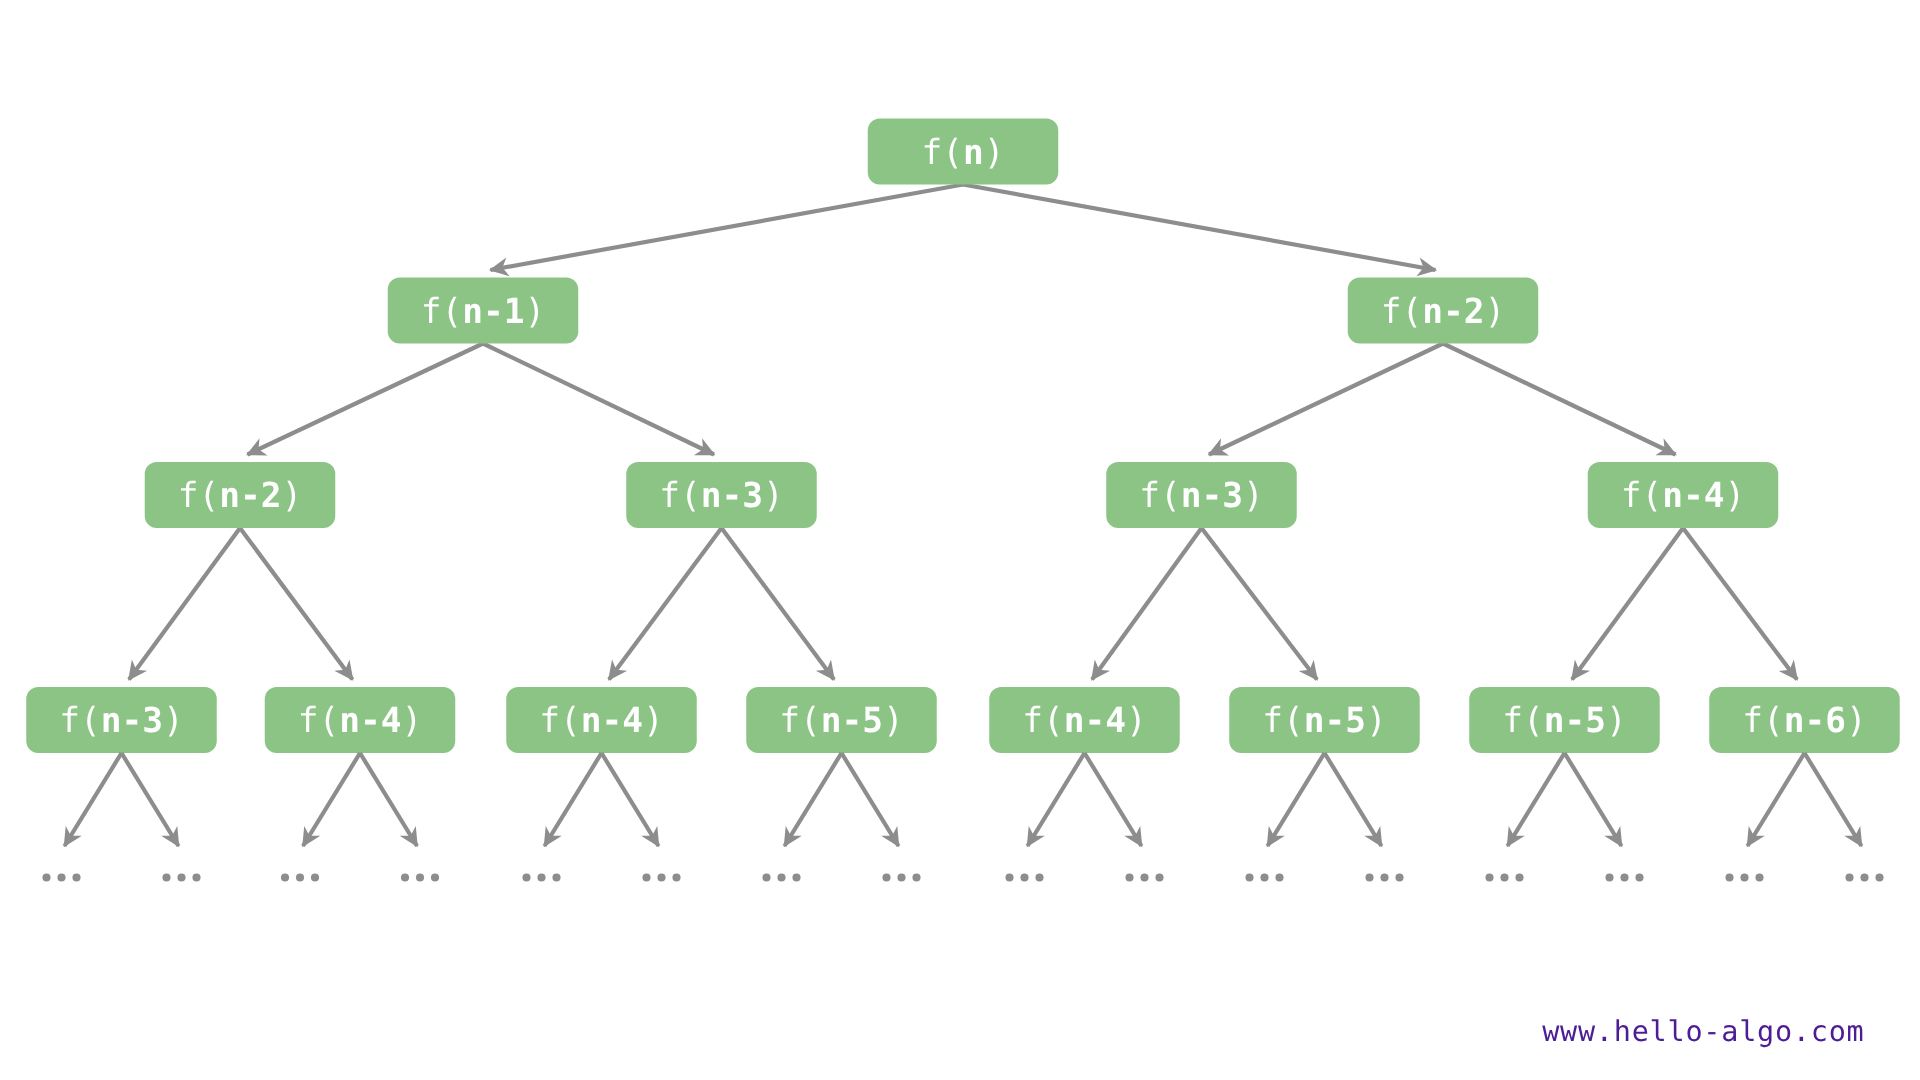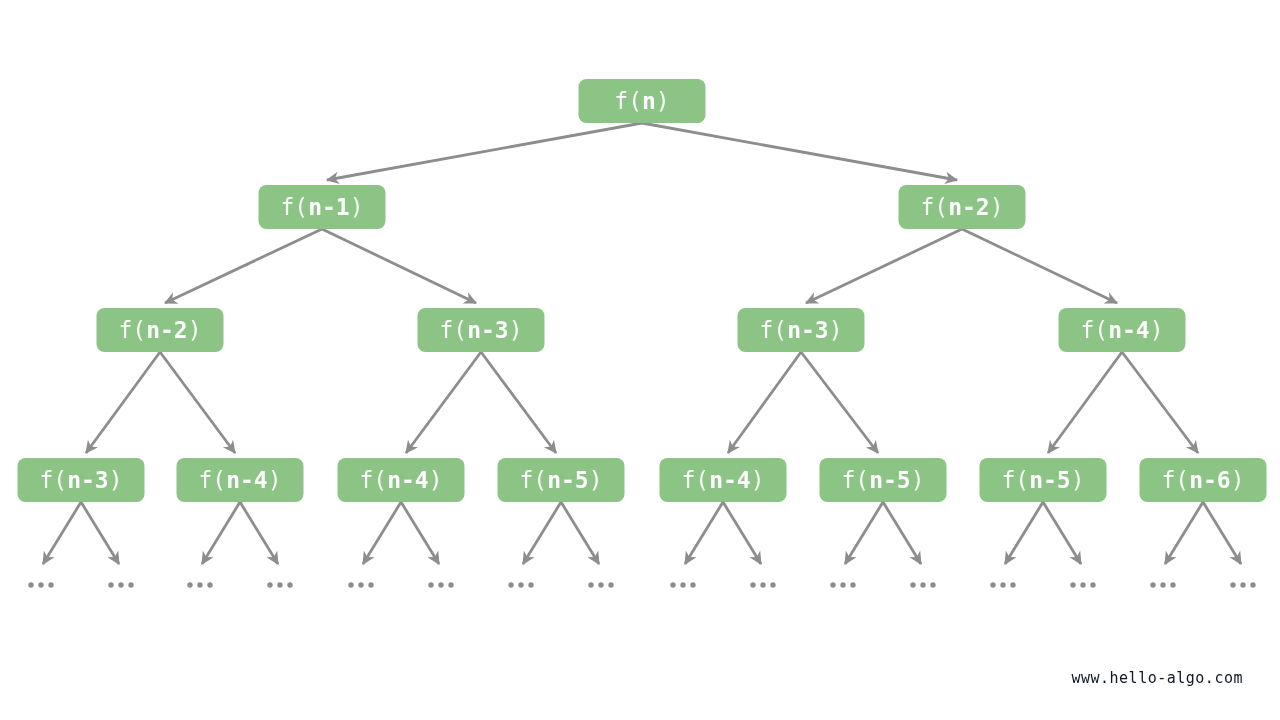--- a/index.html
+++ b/index.html
@@ -16,24 +16,24 @@
     overflow: hidden;
   }
   .stage svg {
     position: absolute;
     left: 0;
     top: 0;
   }
   .watermark {
     position: absolute;
     right: 37px;
-    bottom: 33px;
-    font-size: 15px;
+    bottom: 21px;
+    font-size: 19px;
     letter-spacing: 0.5px;
-    color: #0f172a;
+    color: #4c1d95;
     font-family: "DejaVu Sans Mono", "Liberation Mono", monospace;
     user-select: none;
   }
   .node-text {
     font-family: "DejaVu Sans Mono", "Liberation Mono", monospace;
   }
 </style>
 </head>
 <body>
 

